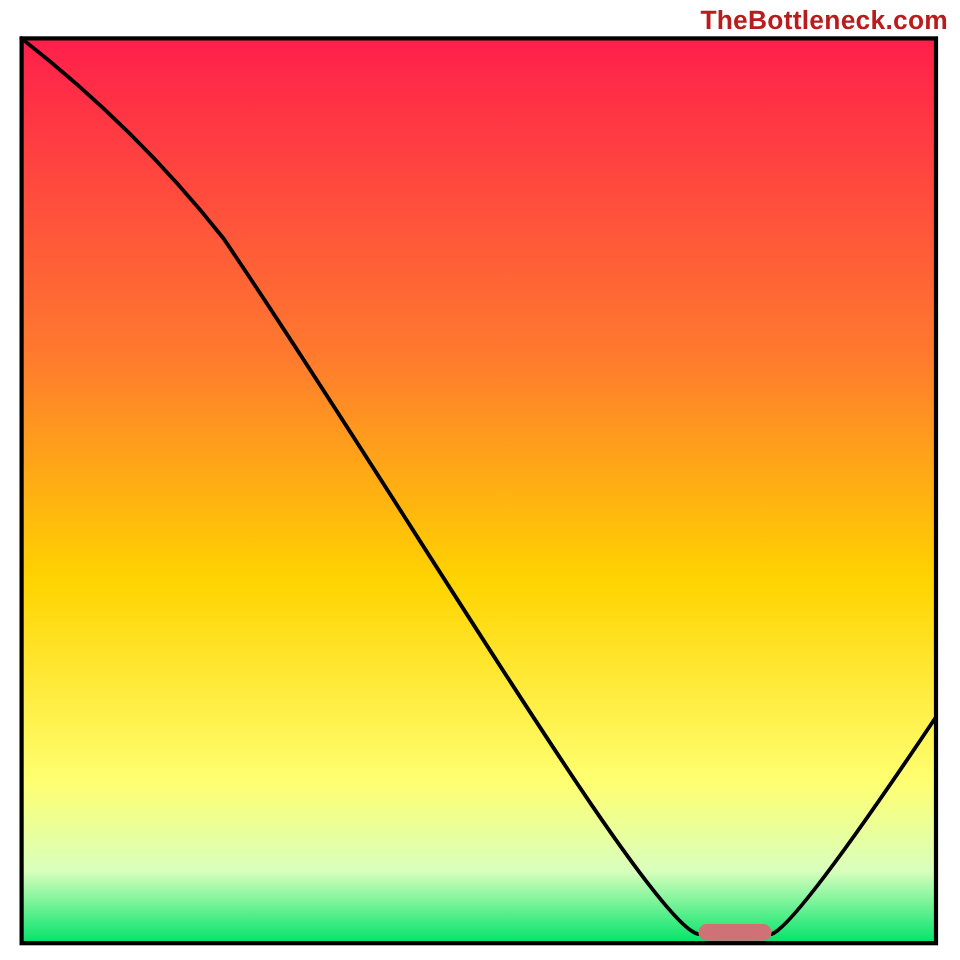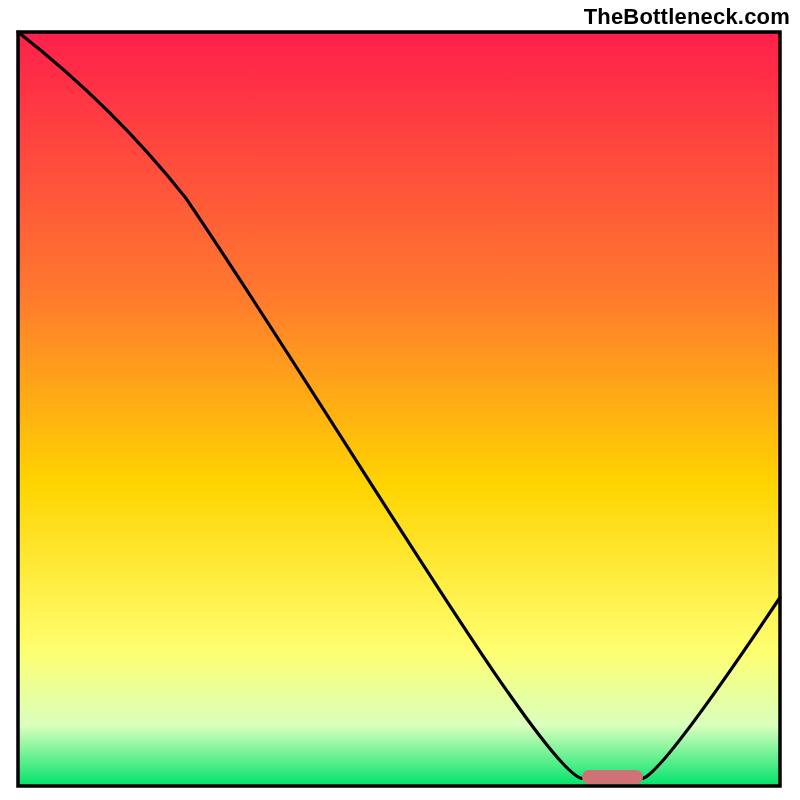--- a/index.html
+++ b/index.html
@@ -15,21 +15,21 @@
     position: relative;
     width: 800px;
     height: 800px;
   }
   .watermark {
     position: absolute;
     top: 4px;
     right: 10px;
     font-size: 22px;
     font-weight: 600;
-    color: #000000;
+    color: #b91c1c;
     letter-spacing: 0.2px;
     z-index: 20;
   }
   svg.chart {
     position: absolute;
     top: 0;
     left: 0;
     width: 800px;
     height: 800px;
     z-index: 10;

